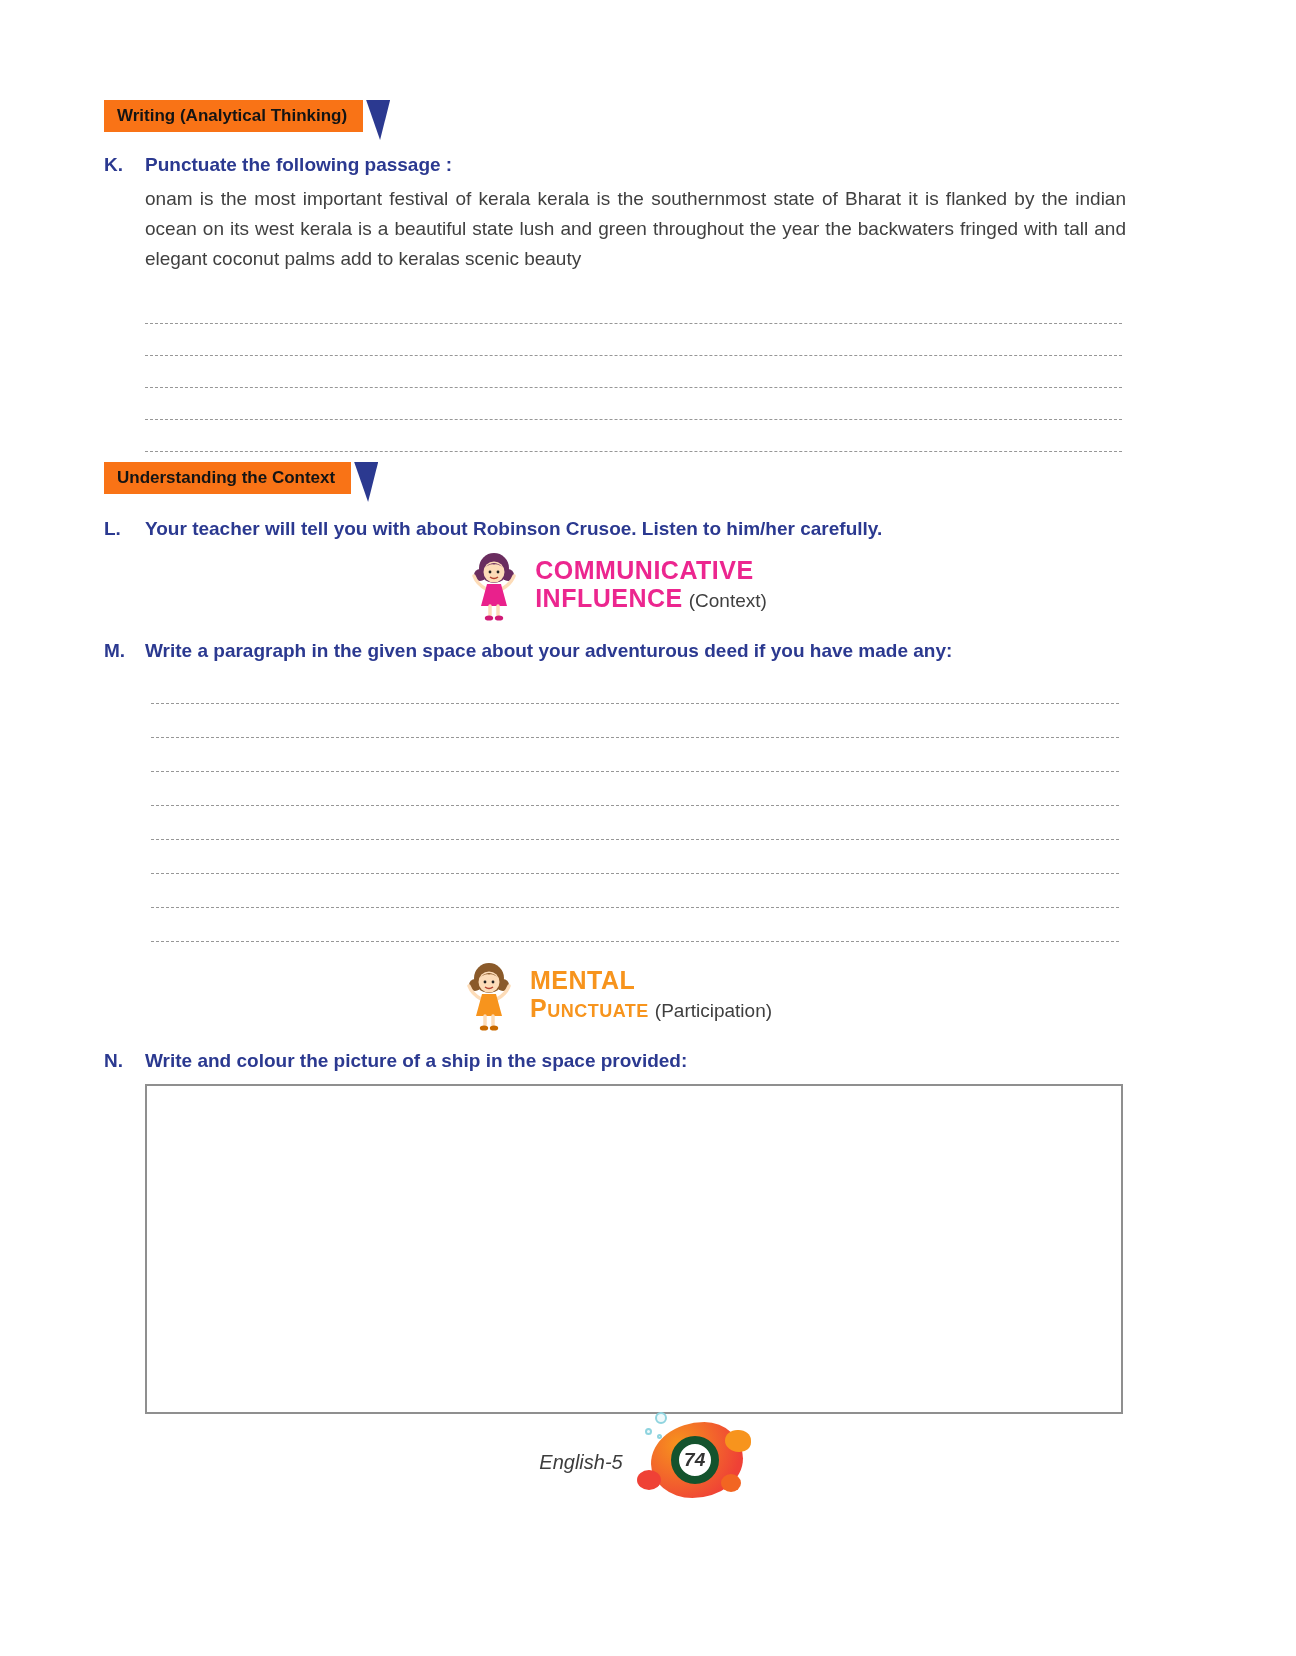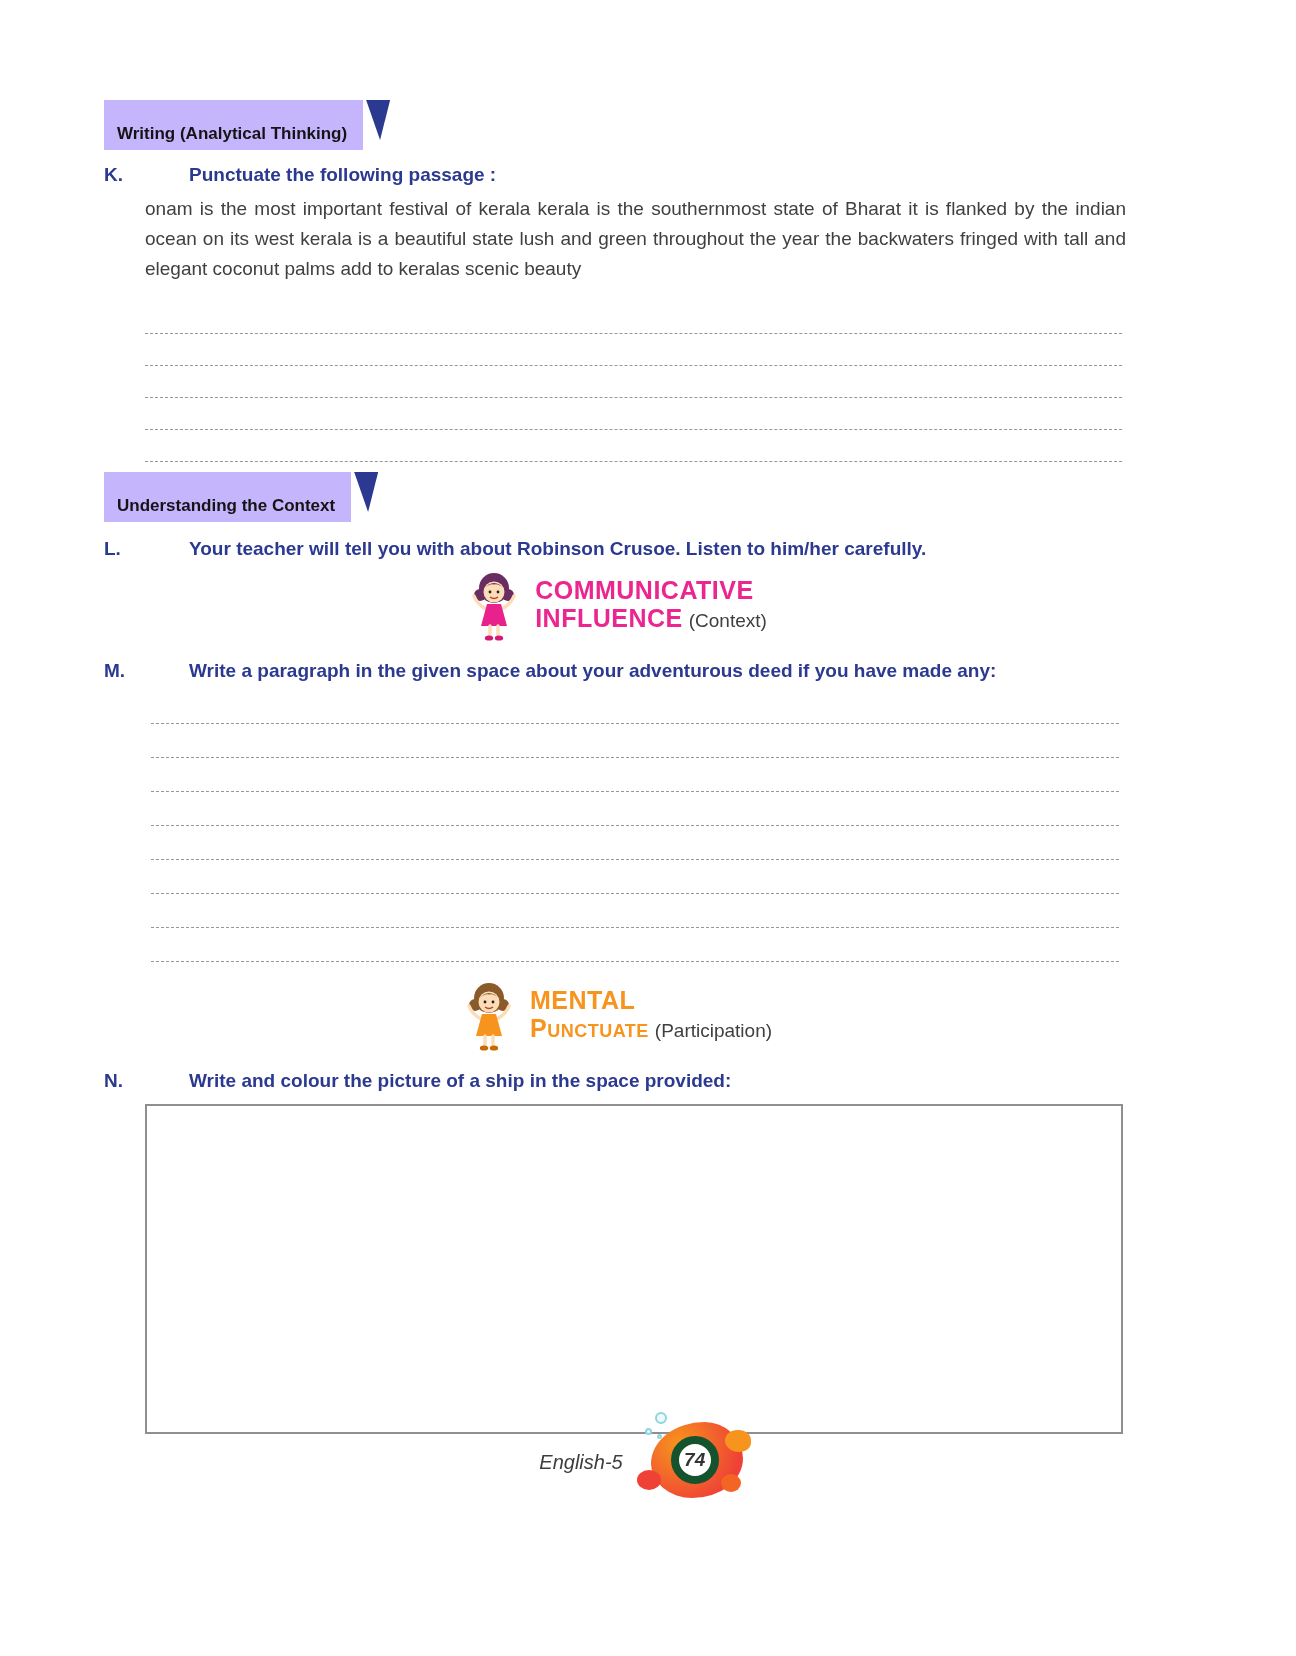--- a/index.html
+++ b/index.html
@@ -16,25 +16,25 @@
     left: 104px;
     top: 0;
     width: 1022px;
   }
   
   .banner { display: flex; align-items: flex-start; }
   .banner.first { margin-top: 100px; }
   .banner.second { margin-top: 10px; }
   .banner-label {
     display: inline-block;
-    background: #c4b5fd;
+    background: #f97316;
     color: #141414;
     font-weight: bold;
     font-size: 17px;
-    padding: 24px 16px 6px 13px;
+    padding: 6px 16px 6px 13px;
     line-height: 20px;
   }
   .banner-flag {
     display: inline-block;
     width: 24px;
     height: 40px;
     background: #2b3990;
     clip-path: polygon(0 0, 100% 0, 58% 100%);
     margin-left: 3px;
   }
@@ -46,21 +46,20 @@
     flex: 0 0 41px;
     color: #2b3990;
     font-weight: bold;
     font-size: 19px;
   }
   .q-title {
     color: #2b3990;
     font-weight: bold;
     font-size: 19px;
     flex: 1;
-    margin-left: 44px;
   }
   .q-body { margin-left: 41px; }
   .passage {
     margin-top: 6px;
     color: #404040;
     font-size: 19px;
     line-height: 30px;
     text-align: justify;
   }
   

